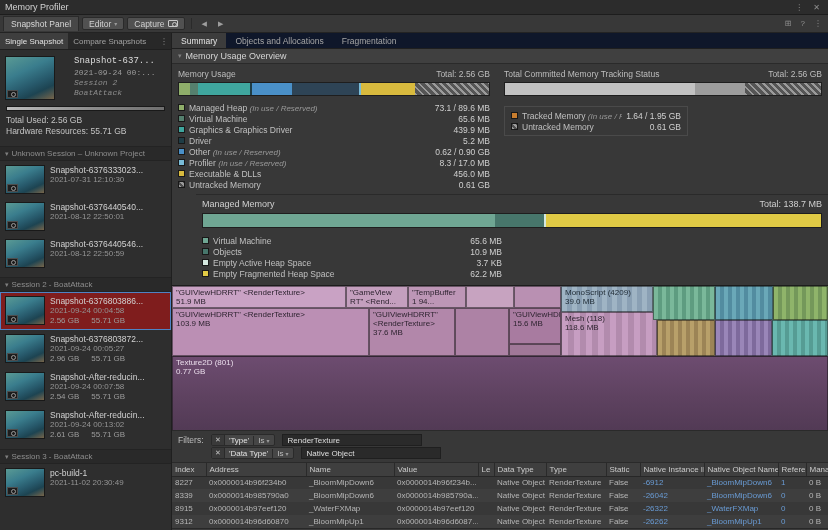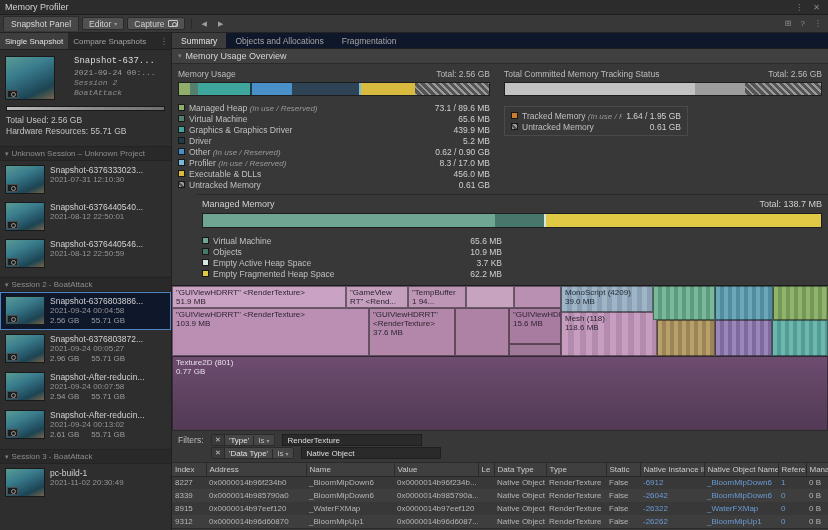--- a/index.html
+++ b/index.html
@@ -38,21 +38,21 @@
   .thumb-badge::after{content:"";position:absolute;left:3px;top:1px;width:3px;height:3px;border:1px solid #9a9a9a;border-radius:50%;}
   .open-info{min-width:0;line-height:11px;}
   .o-name{color:#dcdcdc;font-size:9px;white-space:nowrap;overflow:hidden;}
   .o-date{color:#9b9b9b;font-size:8px;}
   .o-meta{color:#8d8d8d;font-size:8px;font-style:italic;line-height:10px;}
   .hw-bar{height:5px;margin:4px 6px 4px;border:1px solid #191919;background:linear-gradient(90deg,#bdbdbd 0%,#8b8b8b 55%,#6f6f6f 100%);}
   .totals{padding:0 6px 4px;color:#c4c4c4;font-size:8.5px;line-height:11px;}
   .group-header{margin-top:5px;padding:2px 5px;color:#8d8d8d;font-size:8px;background:#292929;border-top:1px solid #232323;border-bottom:1px solid #232323;display:flex;align-items:center;gap:3px;white-space:nowrap;overflow:hidden;}
   .chev{color:#7f7f7f;font-size:7px;}
   .snap-item{display:flex;gap:5px;padding:3px 4px;border:1px solid transparent;}
-  .snap-item.selected{border-color:#4f83c4;background:#0f172a;}
+  .snap-item.selected{border-color:#4f83c4;background:#7f1d1d;}
   .snap-info{flex:1;min-width:0;line-height:10px;}
   .snap-name{color:#d2d2d2;font-size:8.5px;white-space:nowrap;overflow:hidden;}
   .snap-date{color:#949494;font-size:8px;}
   .snap-sizes{display:flex;gap:12px;color:#9c9c9c;font-size:8px;}
 
   
   .main{flex:1;display:flex;flex-direction:column;min-width:0;}
   .main-tabs{height:16px;background:#0f172a;border-bottom:1px solid #1f1f1f;display:flex;flex-shrink:0;}
   .m-tab{padding:2px 9px;color:#a5a5a5;font-size:8.5px;display:flex;align-items:center;}
   .m-tab.active{background:#3c3c3c;color:#e3e3e3;}

